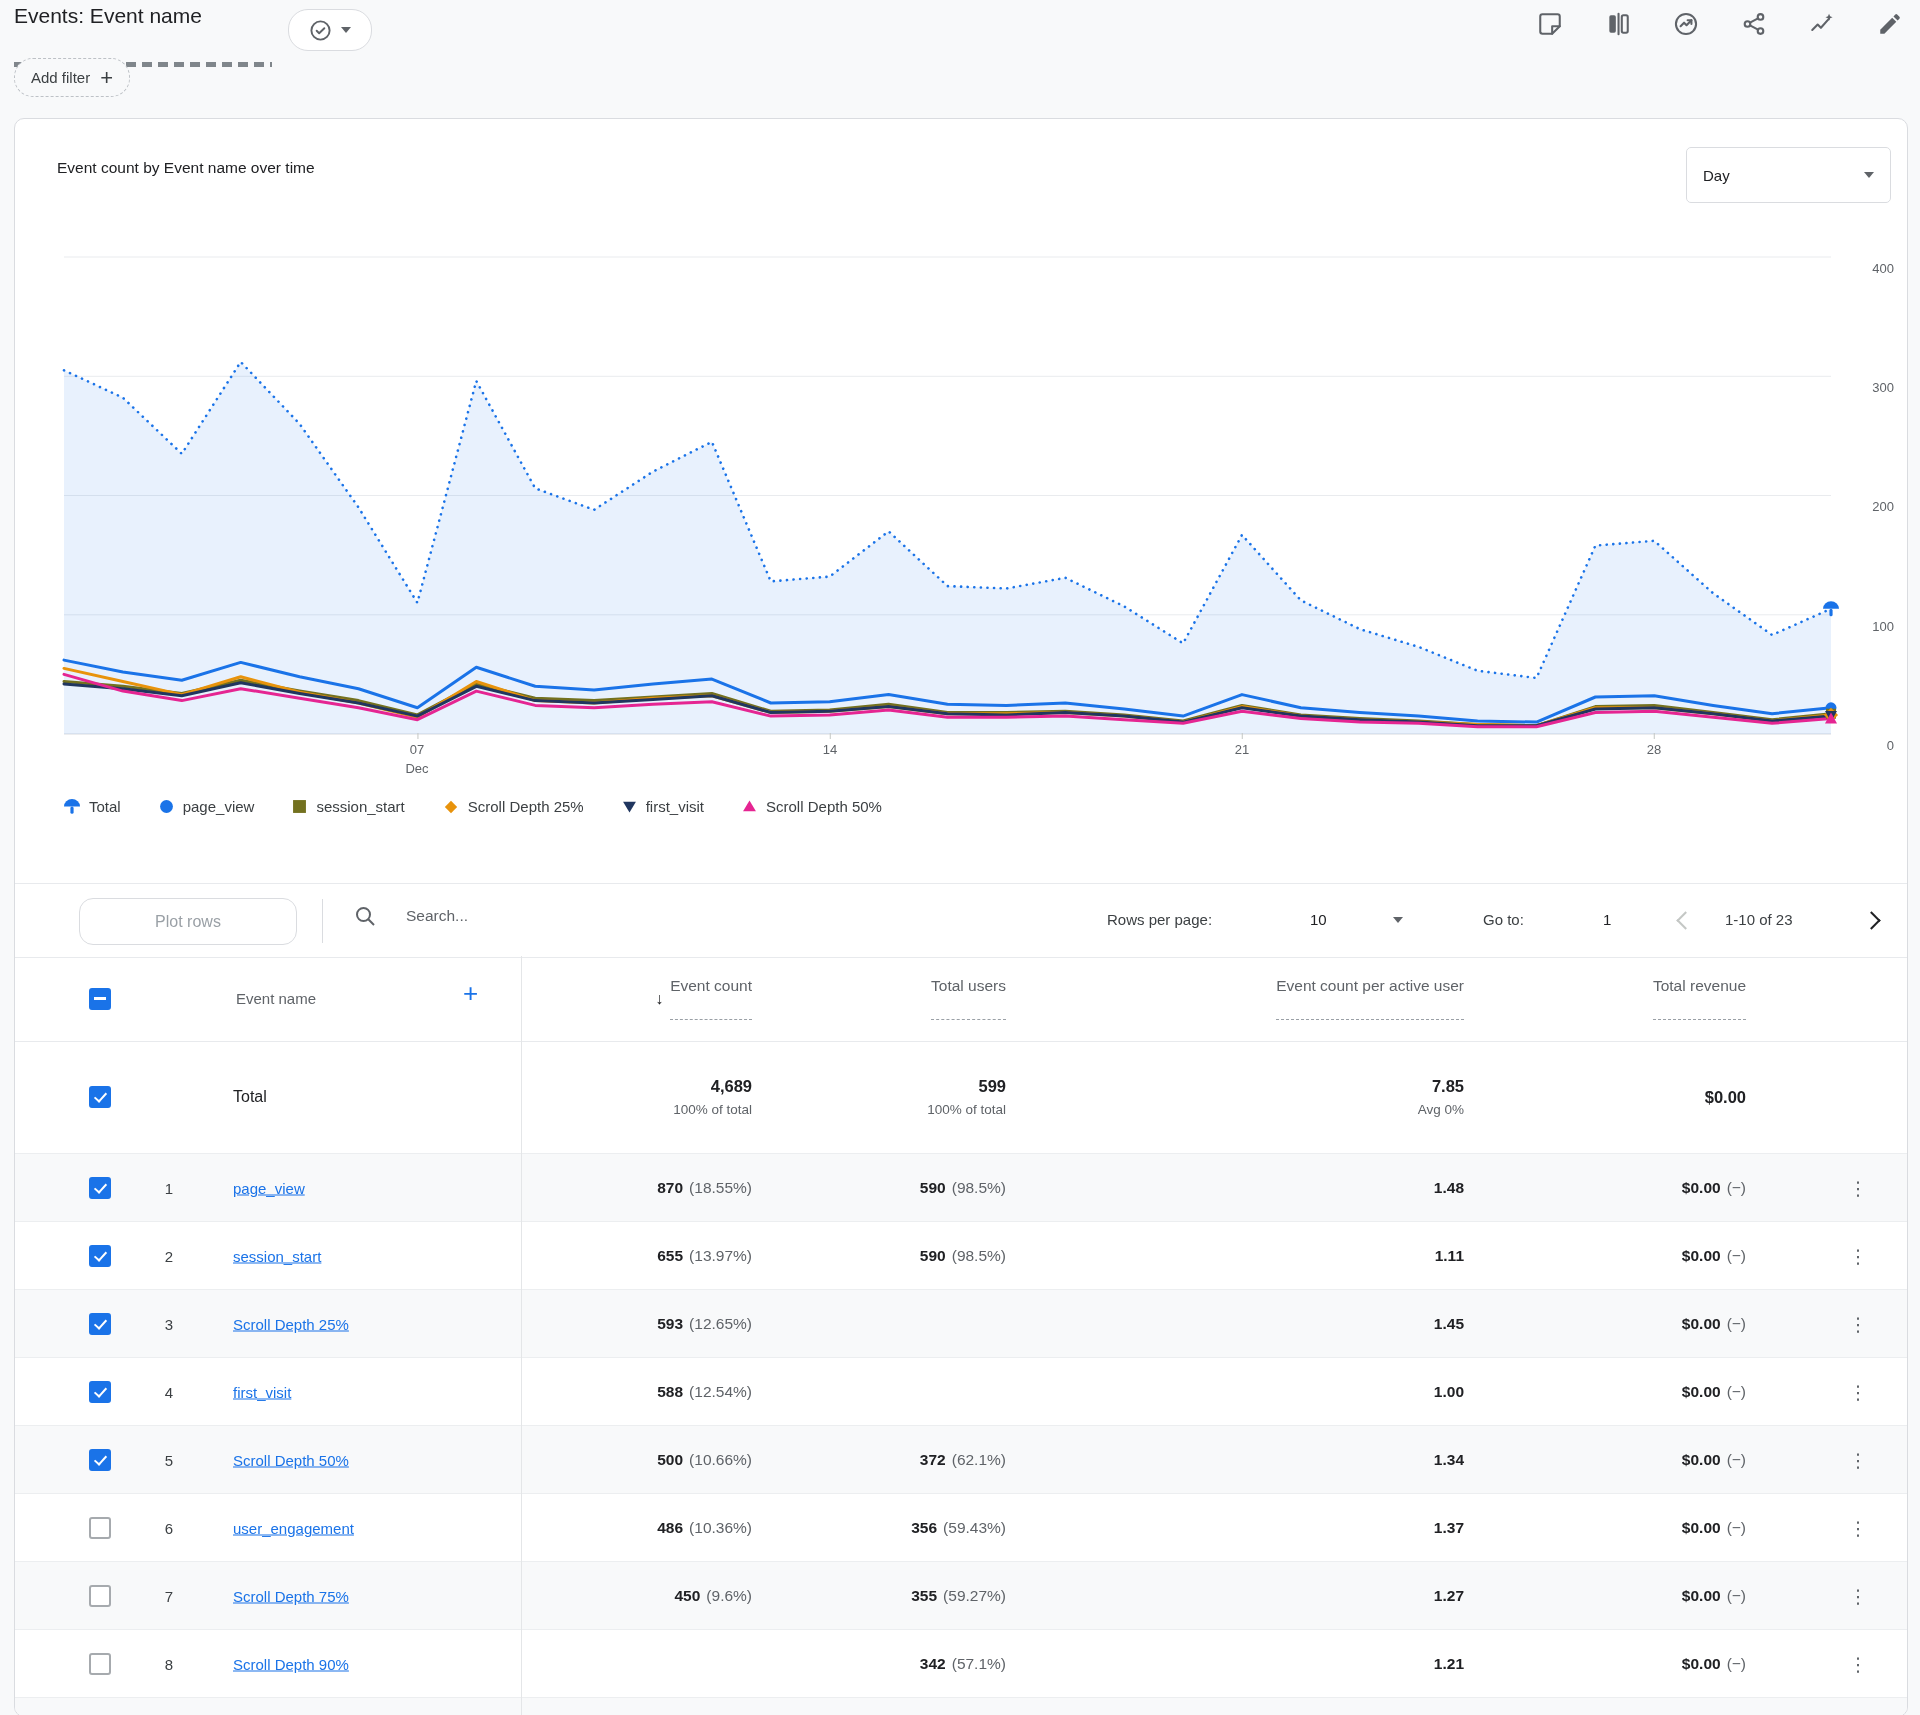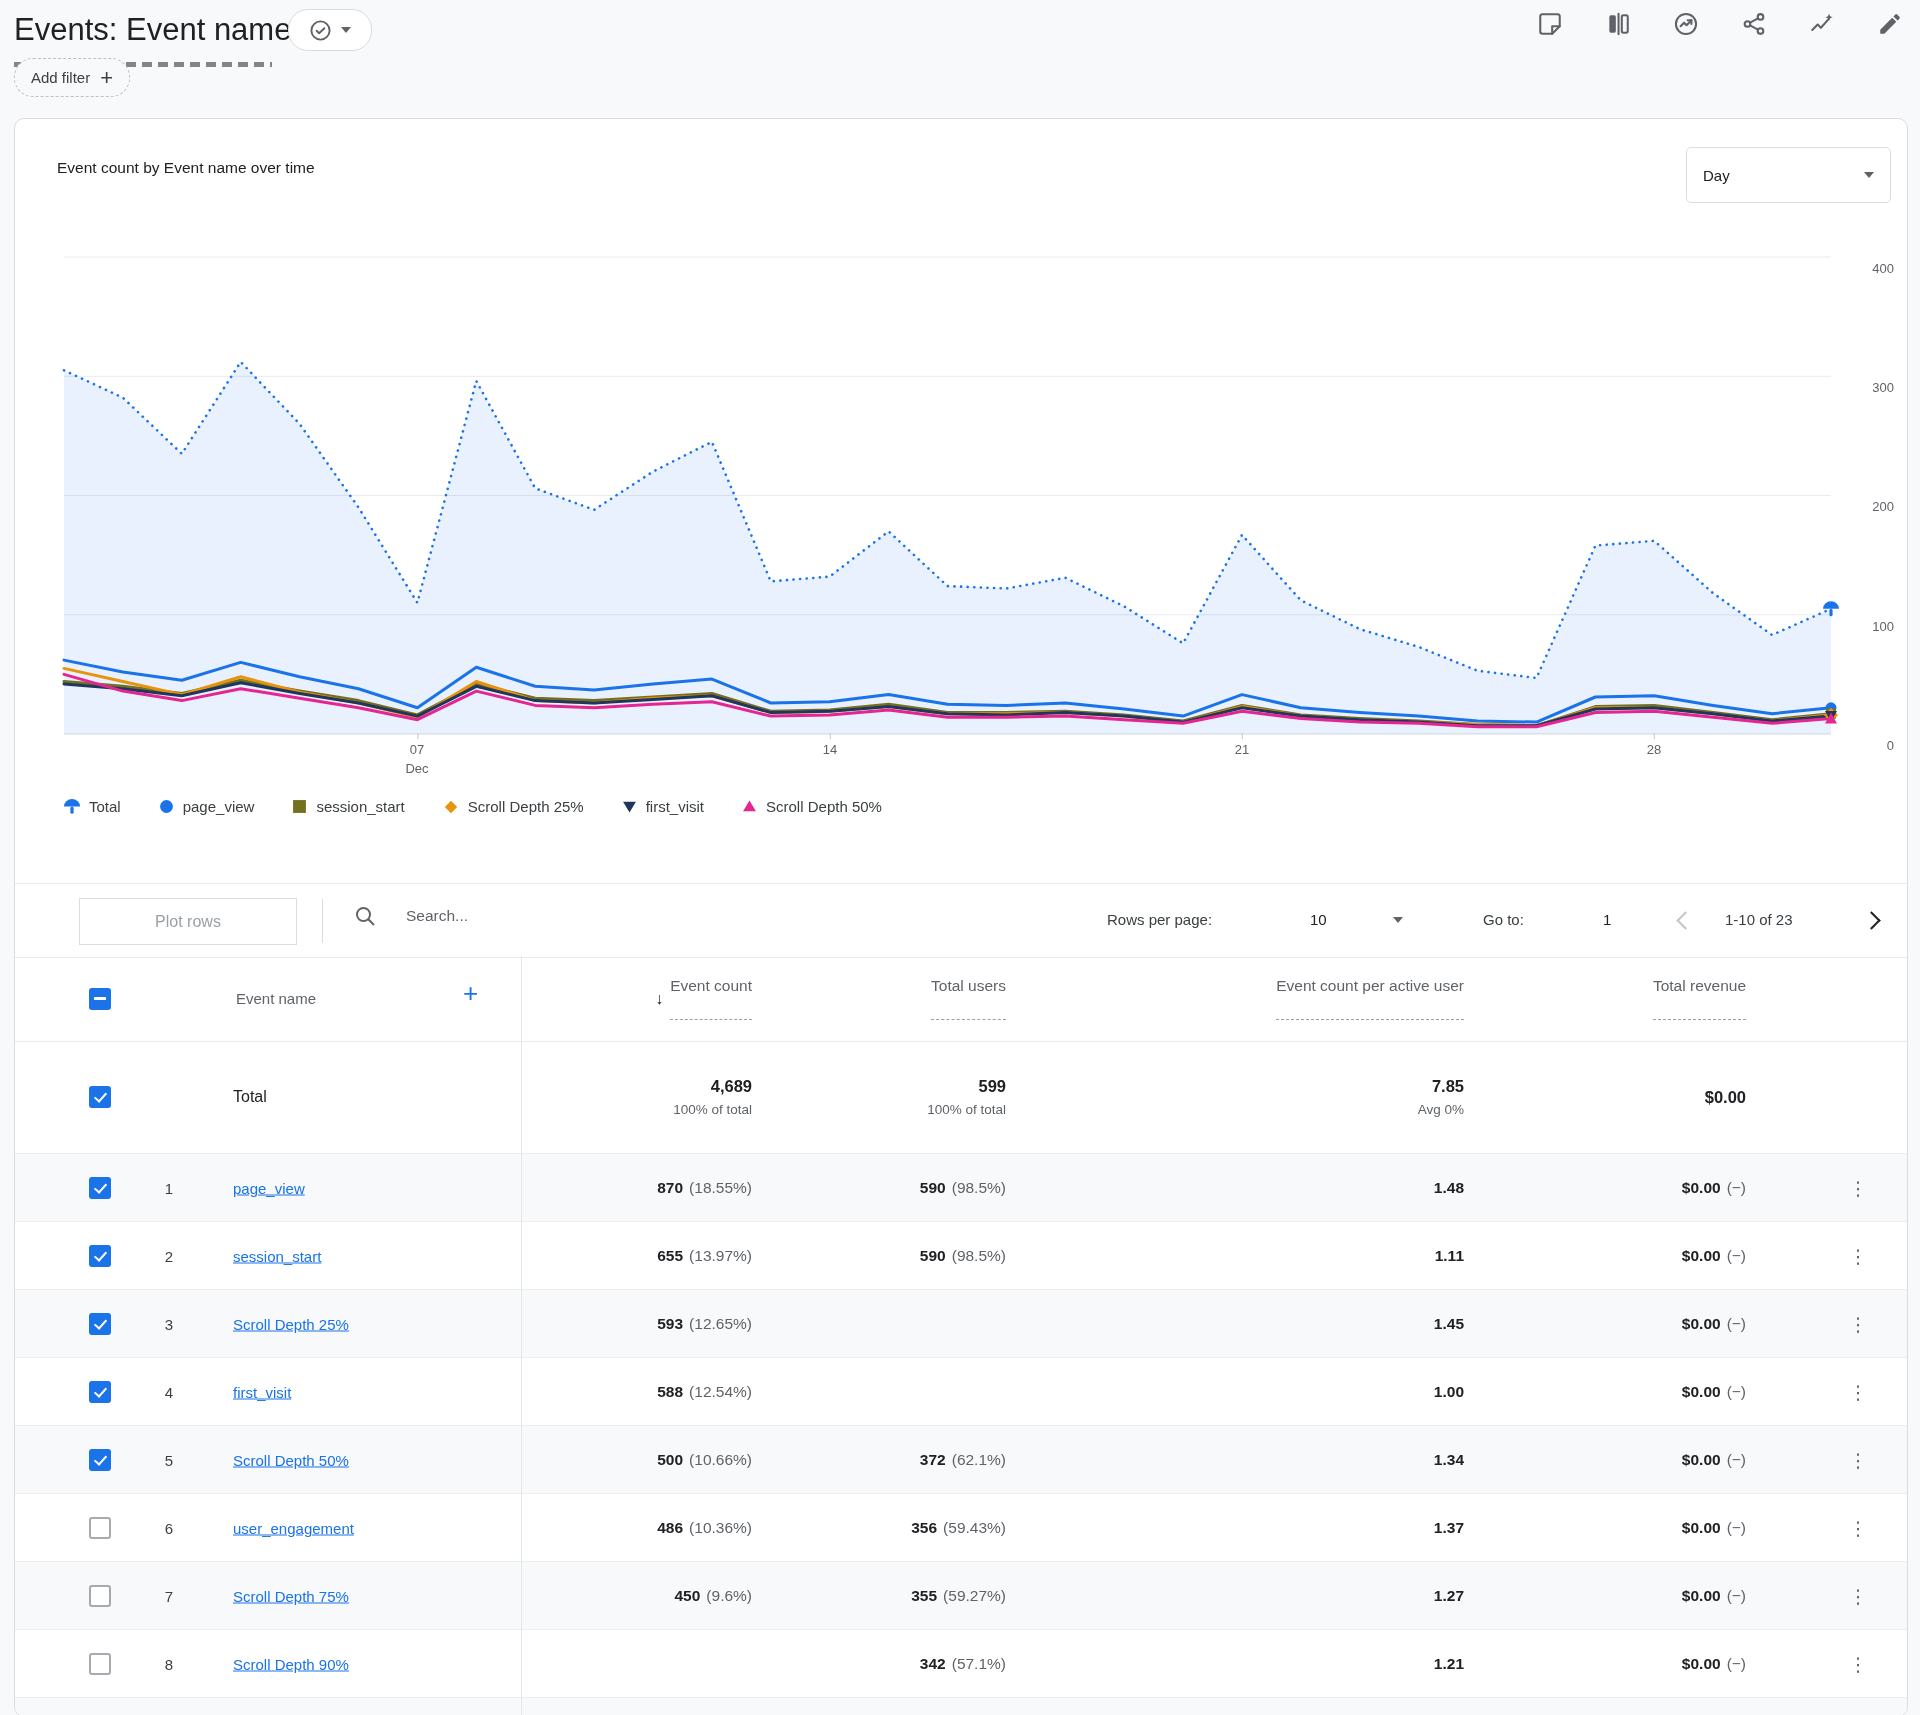--- a/index.html
+++ b/index.html
@@ -1,20 +1,20 @@
 <!DOCTYPE html>
 <html><head>
 <meta charset="utf-8">
 <style>
   html,body{margin:0;padding:0;background:#f8f9fa;font-family:"Liberation Sans",sans-serif;color:#202124;}
   .page{position:relative;width:1920px;height:1715px;overflow:hidden;}
   .abs{position:absolute;}
 
   
-  .page-title{left:14px;top:12px;font-size:31px;color:#202124;}
+  .page-title{left:14px;top:4px;font-size:21px;color:#202124;}
   .title-dashes{left:14px;top:62px;width:258px;height:5px;
     background:repeating-linear-gradient(90deg,#80868b 0 10px,transparent 10px 16px);}
   .title-pill{left:288px;top:9px;width:82px;height:40px;border:1px solid #dadce0;border-radius:20px;
     background:#fff;display:flex;align-items:center;justify-content:center;gap:9px;cursor:pointer;}
   .caret{width:0;height:0;border-left:5px solid transparent;border-right:5px solid transparent;border-top:6px solid #5f6368;}
   .add-filter{left:14px;top:58px;height:37px;padding:0 16px;border:1px dashed #bdc1c6;border-radius:19px;
     background:#f8f9fa;display:inline-flex;align-items:center;gap:10px;cursor:pointer;}
   .add-filter span{font-size:15px;color:#3c4043;}
   .add-filter .plus{font-size:22px;color:#3c4043;font-weight:400;line-height:1;}
   .toolbar{right:16px;top:10px;display:flex;gap:40px;align-items:center;}
@@ -35,21 +35,21 @@
   .xtick{top:622px;transform:translateX(-50%);text-align:center;font-size:13px;color:#5f6368;line-height:1.45;}
   .xtick::before{content:'';position:absolute;left:50%;top:-8px;width:1px;height:6px;background:#c4c7c5;}
   .xtick .sub{display:block;}
 
   .legend{left:49px;top:679px;display:flex;gap:38px;align-items:center;}
   .legend-item{display:flex;align-items:center;gap:9px;}
   .legend-item .lbl{font-size:15px;color:#3c4043;}
 
   
   .tctrl{left:0;right:0;top:764px;height:73px;border-top:1px solid #e8eaed;border-bottom:1px solid #e8eaed;}
-  .plot-rows{left:64px;top:14px;width:216px;height:45px;border:1px solid #dadce0;border-radius:0;
+  .plot-rows{left:64px;top:14px;width:216px;height:45px;border:1px solid #dadce0;border-radius:14px;
     background:#fff;color:#9aa0a6;font-size:16px;display:flex;align-items:center;justify-content:center;cursor:pointer;}
   .ctrl-divider{left:307px;top:15px;width:1px;height:44px;background:#dadce0;}
   .search-wrap{left:338px;top:20px;display:flex;align-items:center;gap:27px;}
   .search-wrap svg{stroke:#5f6368;fill:none;stroke-width:2;}
   .search-input{border:none;outline:none;font-size:15.5px;color:#202124;width:220px;background:transparent;
     font-family:"Liberation Sans",sans-serif;}
   .search-input::placeholder{color:#5f6368;}
   .ctrl-label{font-size:15px;color:#3c4043;top:27px;}
   .ctrl-value{font-size:15px;color:#202124;top:27px;}
   .dd-caret{top:33px;}

